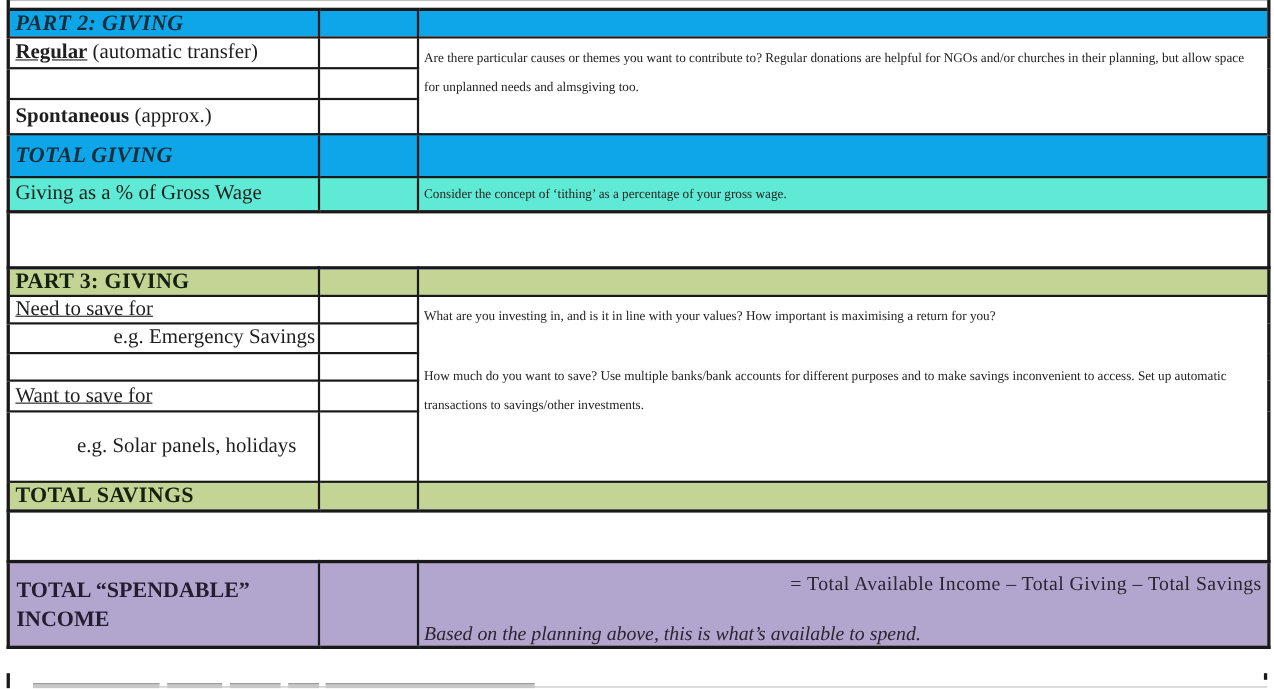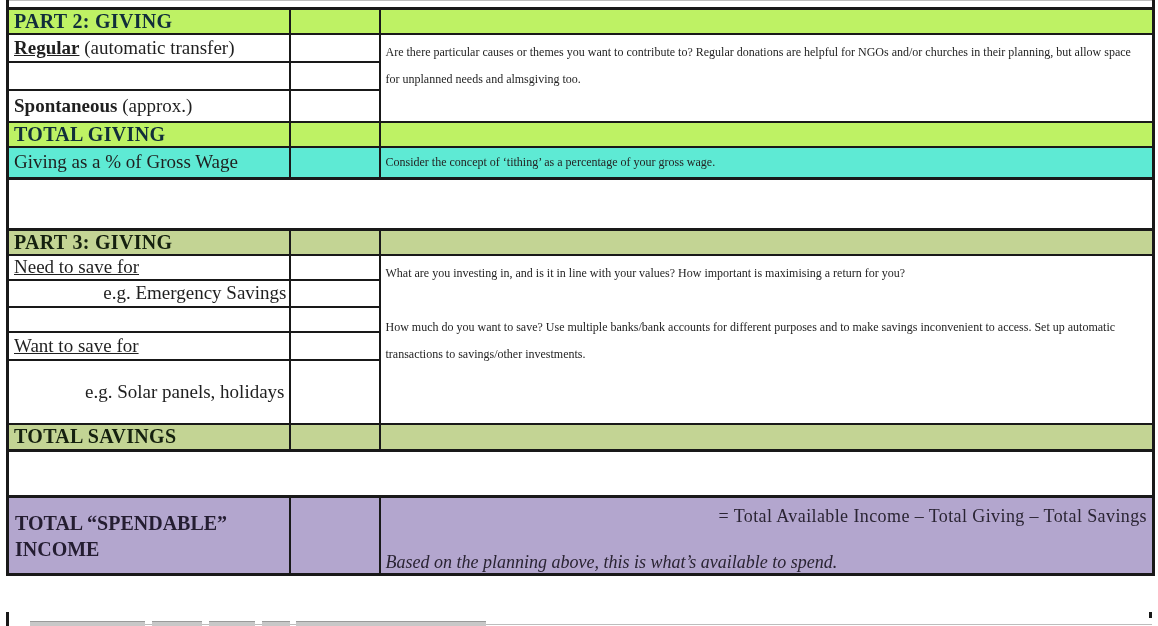--- a/index.html
+++ b/index.html
@@ -30,21 +30,21 @@
   tr.strip td{
     border:none;
     border-left:3px solid #191919;border-right:3px solid #191919;
     border-top:1px solid #bdbdbd;
   }
   tr.gap td{
     border-top:3px solid #191919;border-bottom:3px solid #191919;
     border-left:3px solid #191919;border-right:3px solid #191919;
     background:#ffffff;
   }
-  .teal{background:#bef264;}
+  .teal{background:#0ea5e9;font-style:italic;}
   .lblue{background:#5eead4;}
   .green{background:#C3D494;}
   .purple{background:#B3A6CE;}
   .hdr{font-weight:bold;font-size:20px;letter-spacing:.3px;}
   .tealtxt{color:#112e3a;}
   .dark{color:#15200f;}
   .term{font-weight:bold;}
   .u{text-decoration:underline;}
   .ex{text-align:right;padding-right:2px;}
   .note{
@@ -99,21 +99,21 @@
     <tr style="height:28px">
       <td class="bl"></td>
       <td></td>
     </tr>
 
     <tr style="height:32px">
       <td class="bl"><span class="term">Spontaneous</span><span> (approx.)</span></td>
       <td></td>
     </tr>
 
-    <tr style="height:25px">
+    <tr style="height:39px">
       <td class="teal hdr tealtxt bl">TOTAL GIVING</td>
       <td class="teal"></td>
       <td class="teal br"></td>
     </tr>
 
     <tr style="height:31px">
       <td class="lblue bl bb">Giving as a % of Gross Wage</td>
       <td class="lblue bb"></td>
       <td class="lblue note vmid br bb">Consider the concept of ‘tithing’ as a percentage of your gross wage.</td>
     </tr>
@@ -146,21 +146,21 @@
       <td class="bl"></td>
       <td></td>
     </tr>
 
     <tr style="height:28px">
       <td class="bl"><span class="u">Want to save for</span></td>
       <td></td>
     </tr>
 
     <tr style="height:64px">
-      <td class="ex bl" style="padding-right:4px">e.g. Solar panels, holidays</td>
+      <td class="ex bl" style="padding-right:19px">e.g. Solar panels, holidays</td>
       <td></td>
     </tr>
 
     <tr style="height:27px">
       <td class="green hdr dark bl bb">TOTAL SAVINGS</td>
       <td class="green bb"></td>
       <td class="green br bb"></td>
     </tr>
 
     <tr class="gap" style="height:46px">

